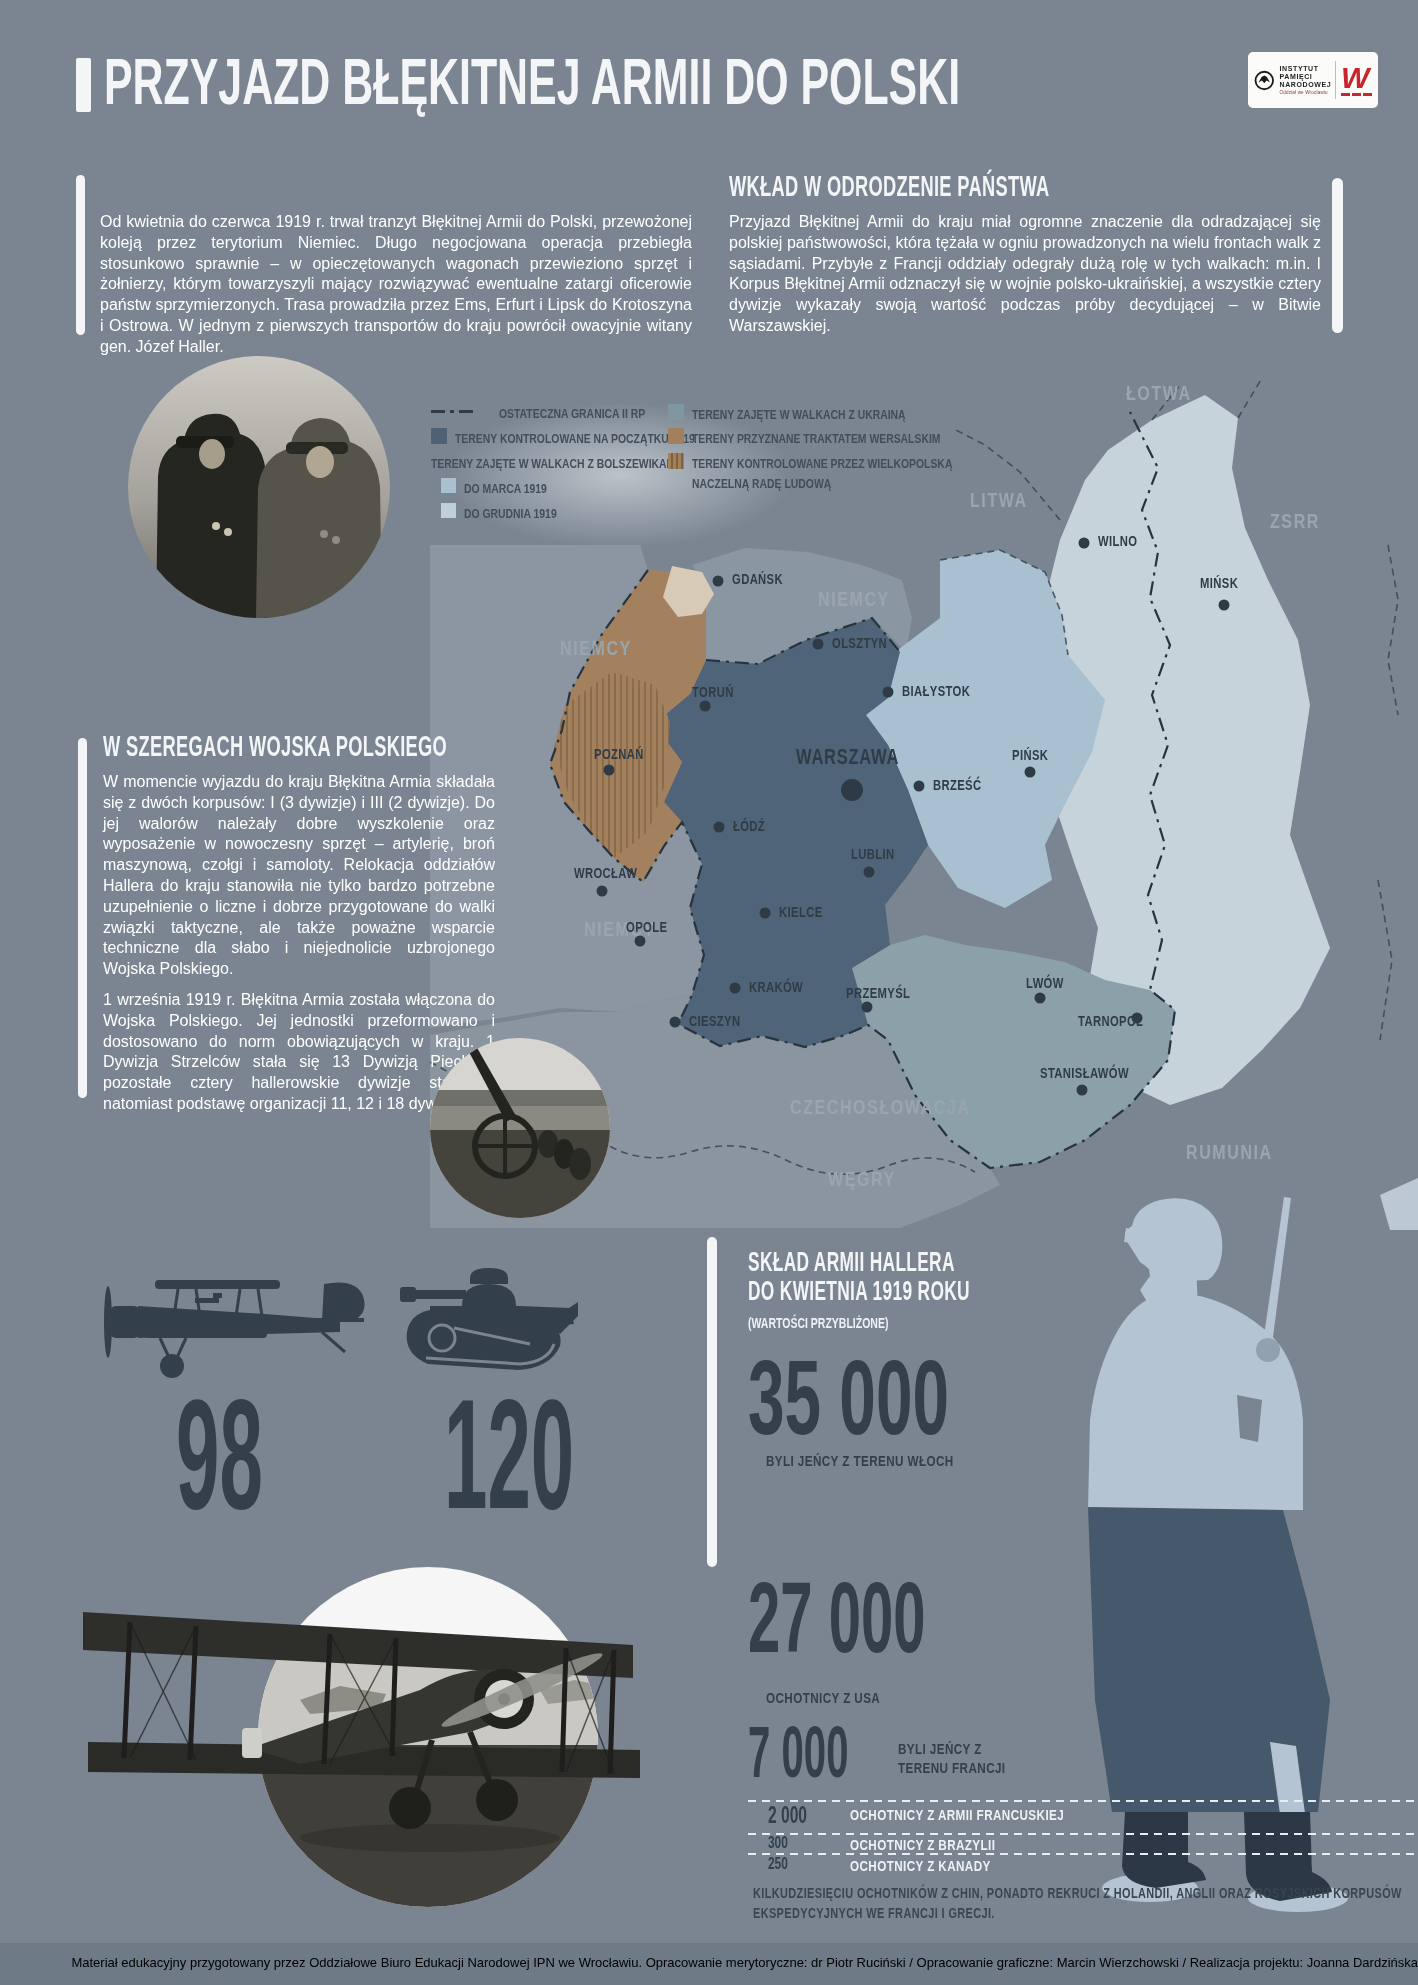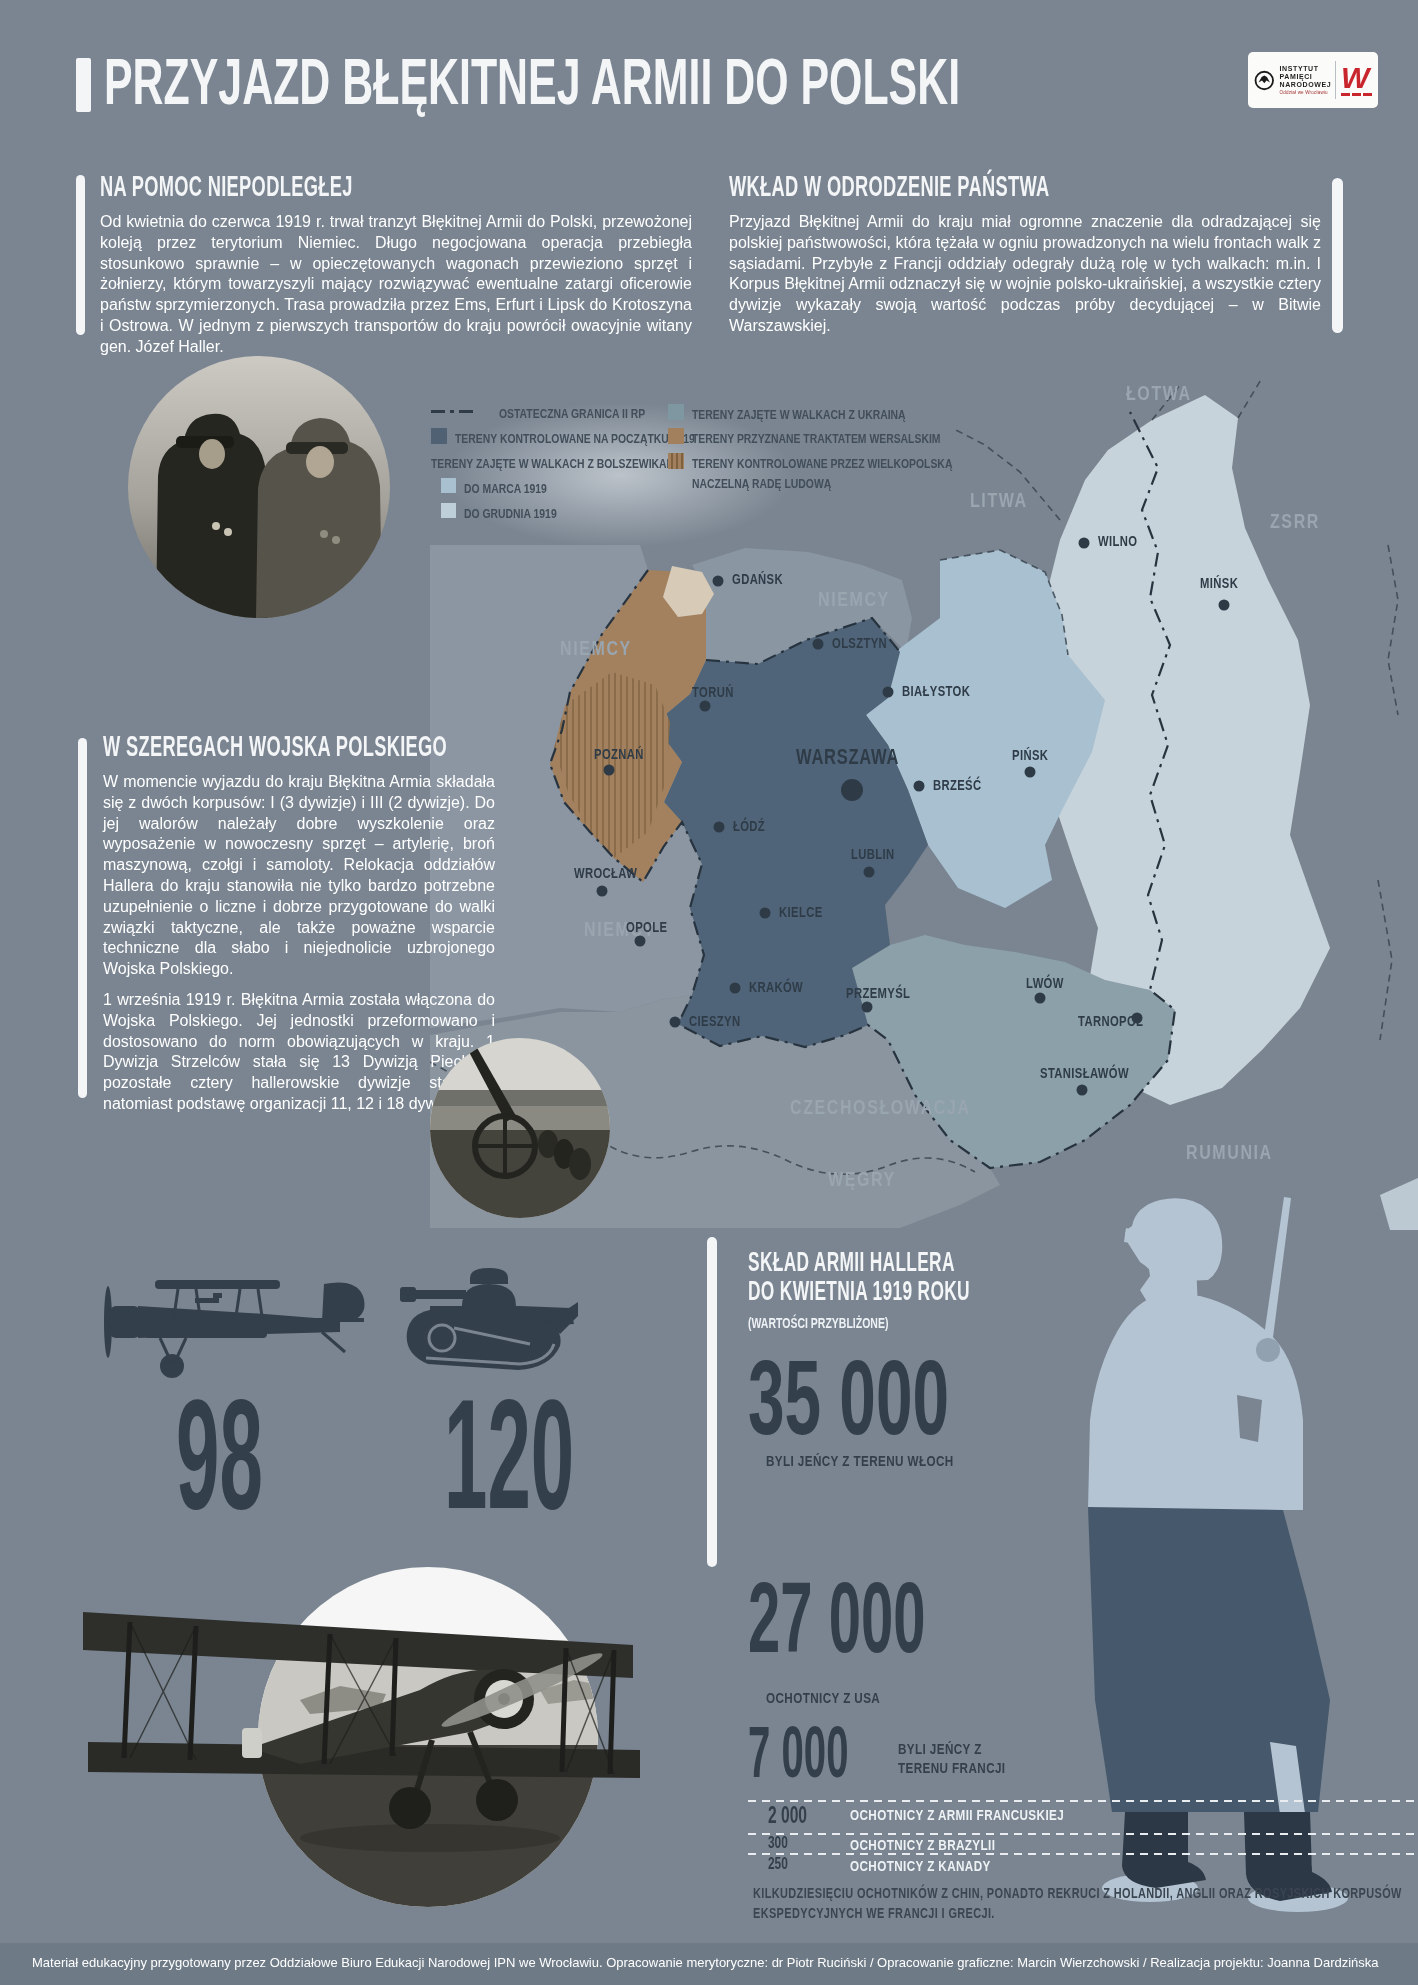--- a/index.html
+++ b/index.html
@@ -22,21 +22,21 @@
   .city{position:absolute;font-weight:bold;font-size:15px;color:#2F3C48;transform:scaleX(.75);transform-origin:0 0;white-space:nowrap;letter-spacing:.5px;}
   .city.major{font-size:22px;letter-spacing:1px;}
   .num{position:absolute;color:#333F4B;font-weight:bold;line-height:.95;transform-origin:0 0;white-space:nowrap;}
   .stat-label-dark{position:absolute;color:#333F4B;font-weight:bold;font-size:15px;line-height:1.25;transform:scaleX(.78);transform-origin:0 0;white-space:nowrap;letter-spacing:.5px;}
   .stat-label-light{position:absolute;color:#EEF2F5;font-weight:bold;font-size:15px;line-height:1.2;transform:scaleX(.78);transform-origin:0 0;white-space:nowrap;letter-spacing:.5px;}
   .dash-sep{position:absolute;left:748px;width:666px;height:2px;z-index:6;
     background:repeating-linear-gradient(90deg,#E9EDF0 0 8px,rgba(0,0,0,0) 8px 14px);}
   .cloud{position:absolute;border-radius:50%;
     background:radial-gradient(ellipse at center, rgba(242,246,249,.55) 0%, rgba(242,246,249,0) 68%);}
   .footer-band{position:absolute;left:0;top:1943px;width:1418px;height:42px;background:#6E7A86;}
-  .footer-text{color:#ffffff;font-size:13px;text-align:left;padding-top:12px;margin-left:32px;}
+  .footer-text{color:#000000;font-size:13px;text-align:right;padding-top:12px;}
   .logo-box{position:absolute;left:1248px;top:52px;width:130px;height:56px;background:#FBFBF9;border-radius:5px;
     display:flex;align-items:center;padding:0 6px;box-sizing:border-box;}
   .ipn-lines{font-size:7px;font-weight:bold;color:#1E1E1E;line-height:1.15;letter-spacing:.6px;}
   .ipn-sub{font-size:4.5px;color:#A03030;letter-spacing:.2px;margin-top:1px;}
   .logo-div{width:1px;height:38px;background:#B9BEC4;margin:0 5px 0 4px;}
   .w-letter{font-size:30px;font-weight:bold;color:#C9252C;line-height:.9;font-style:italic;}
   .w-dates{display:flex;gap:2px;margin-top:2px;}
   .w-dates span{display:block;width:9px;height:2.5px;background:#C9252C;}
 </style>
 </head>
@@ -67,23 +67,20 @@
       <div class="w-letter">W</div>
       <div class="w-dates">
           <span></span>
           <span></span>
           <span></span>
         </div>
     </div>
   </div>
 
   <div class="bar" style="left:76px;top:175px;width:9px;height:160px;"></div>
-  <div class="abs" style="left:100px;top:172px;">
-    <span class="cond h2">NA POMOC NIEPODLEGŁEJ</span>
-  </div>
   <div class="abs body-text" style="left:100px;top:212px;width:592px;">Od kwietnia do czerwca 1919 r. trwał tranzyt Błękitnej Armii do Polski, przewożonej koleją przez terytorium Niemiec. Długo negocjowana operacja przebiegła stosunkowo sprawnie – w opieczętowanych wagonach przewieziono sprzęt i żołnierzy, którym towarzyszyli mający rozwiązywać ewentualne zatargi oficerowie państw sprzymierzonych. Trasa prowadziła przez Ems, Erfurt i Lipsk do Krotoszyna i Ostrowa. W jednym z pierwszych transportów do kraju powrócił owacyjnie witany gen. Józef Haller.</div>
 
   <div class="bar" style="left:1332px;top:178px;width:11px;height:155px;border-radius:6px;"></div>
   <div class="abs" style="left:729px;top:172px;">
     <span class="cond h2">WKŁAD W ODRODZENIE PAŃSTWA</span>
   </div>
   <div class="abs body-text" style="left:729px;top:212px;width:592px;">Przyjazd Błękitnej Armii do kraju miał ogromne znaczenie dla odradzającej się polskiej państwowości, która tężała w ogniu prowadzonych na wielu frontach walk z sąsiadami. Przybyłe z Francji oddziały odegrały dużą rolę w tych walkach: m.in. I Korpus Błękitnej Armii odznaczył się w wojnie polsko-ukraińskiej, a wszystkie cztery dywizje wykazały swoją wartość podczas próby decydującej – w Bitwie Warszawskiej.</div>
 
   <svg class="abs" style="left:430px;top:358px;" width="988" height="872" viewBox="430 358 988 872">
     <defs>

